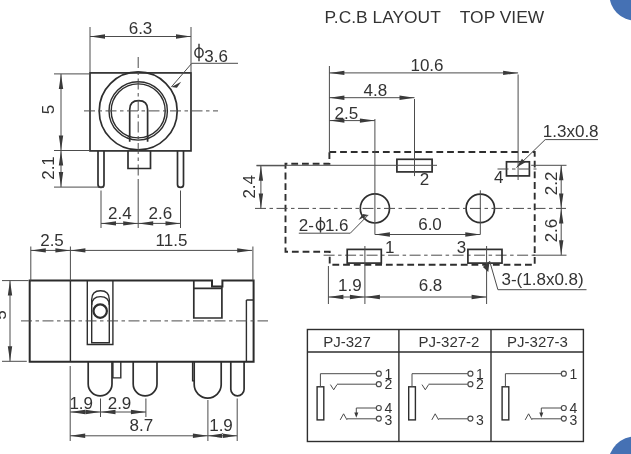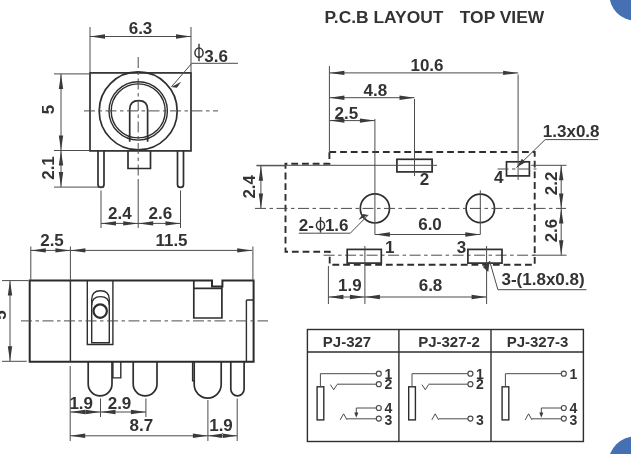--- a/index.html
+++ b/index.html
@@ -1,16 +1,16 @@
 <!DOCTYPE html>
 <html><head>
 <meta charset="utf-8">
 <style>
 html,body{margin:0;padding:0;background:#fff;}
-#page{position:relative;width:631px;height:454px;background:#fff;overflow:hidden;font-weight:bold;}
+#page{position:relative;width:631px;height:454px;background:#fff;overflow:hidden;}
 svg{position:absolute;top:0;left:0;}
 text{font-family:"Liberation Sans",sans-serif;fill:#333;}
 .o{stroke:#2e2e2e;stroke-width:1.7;fill:none;stroke-linejoin:miter;}
 .o2{stroke:#2e2e2e;stroke-width:1.4;fill:none;}
 .d{stroke:#4c4c4c;stroke-width:1;fill:none;}
 .cl{stroke:#4c4c4c;stroke-width:1;fill:none;stroke-dasharray:11 3.5 3.5 3.5;}
 .dash{stroke:#2e2e2e;stroke-width:1.9;fill:none;stroke-dasharray:6.8 3.9;}
 .ar{fill:#3a3a3a;stroke:none;}
 .t16{font-size:17px;}
 .t17{font-size:17px;}

